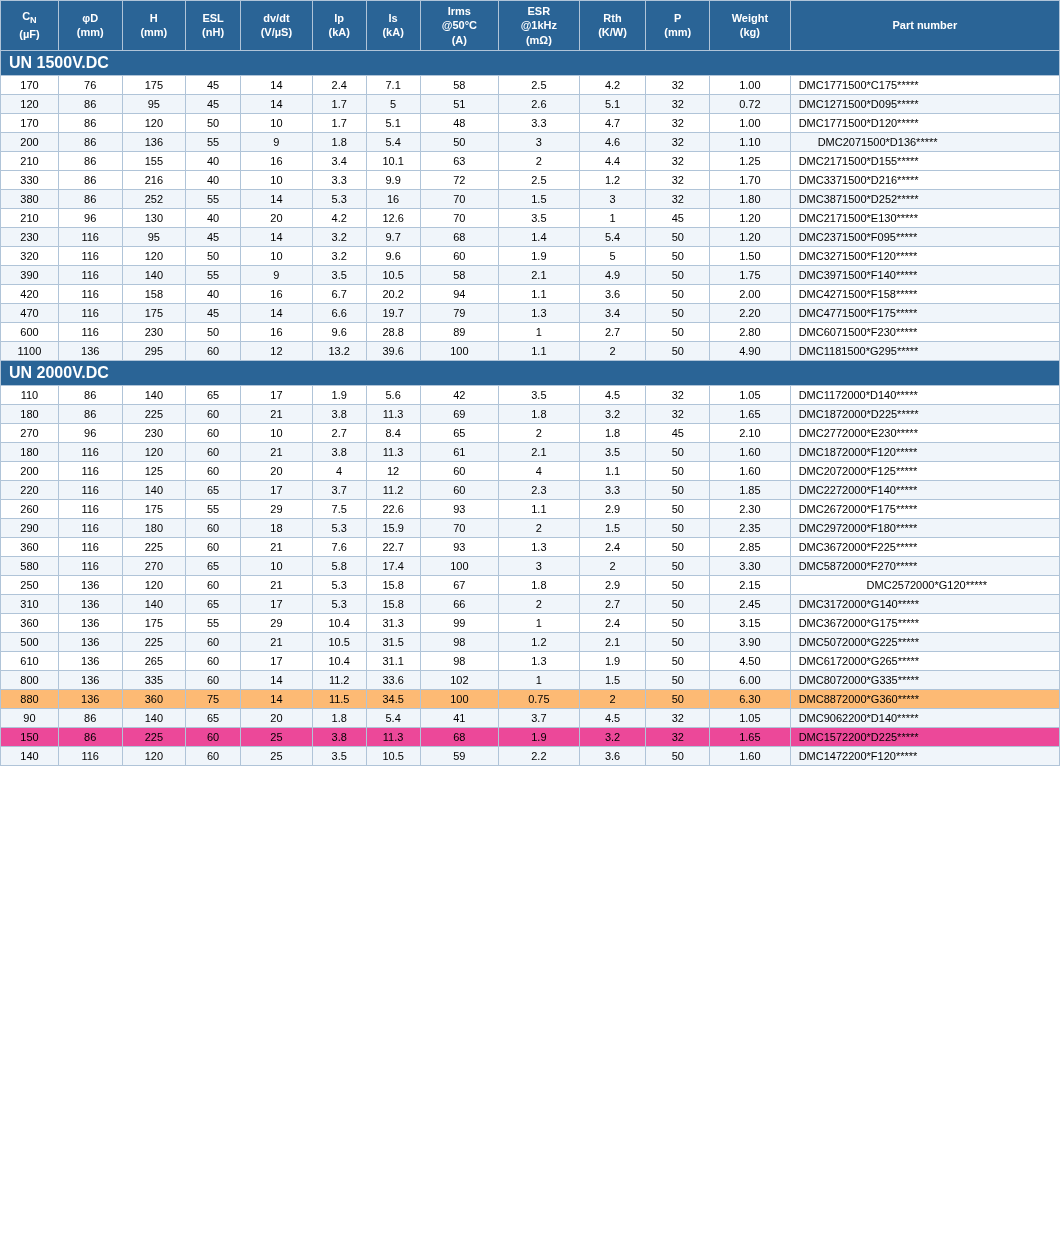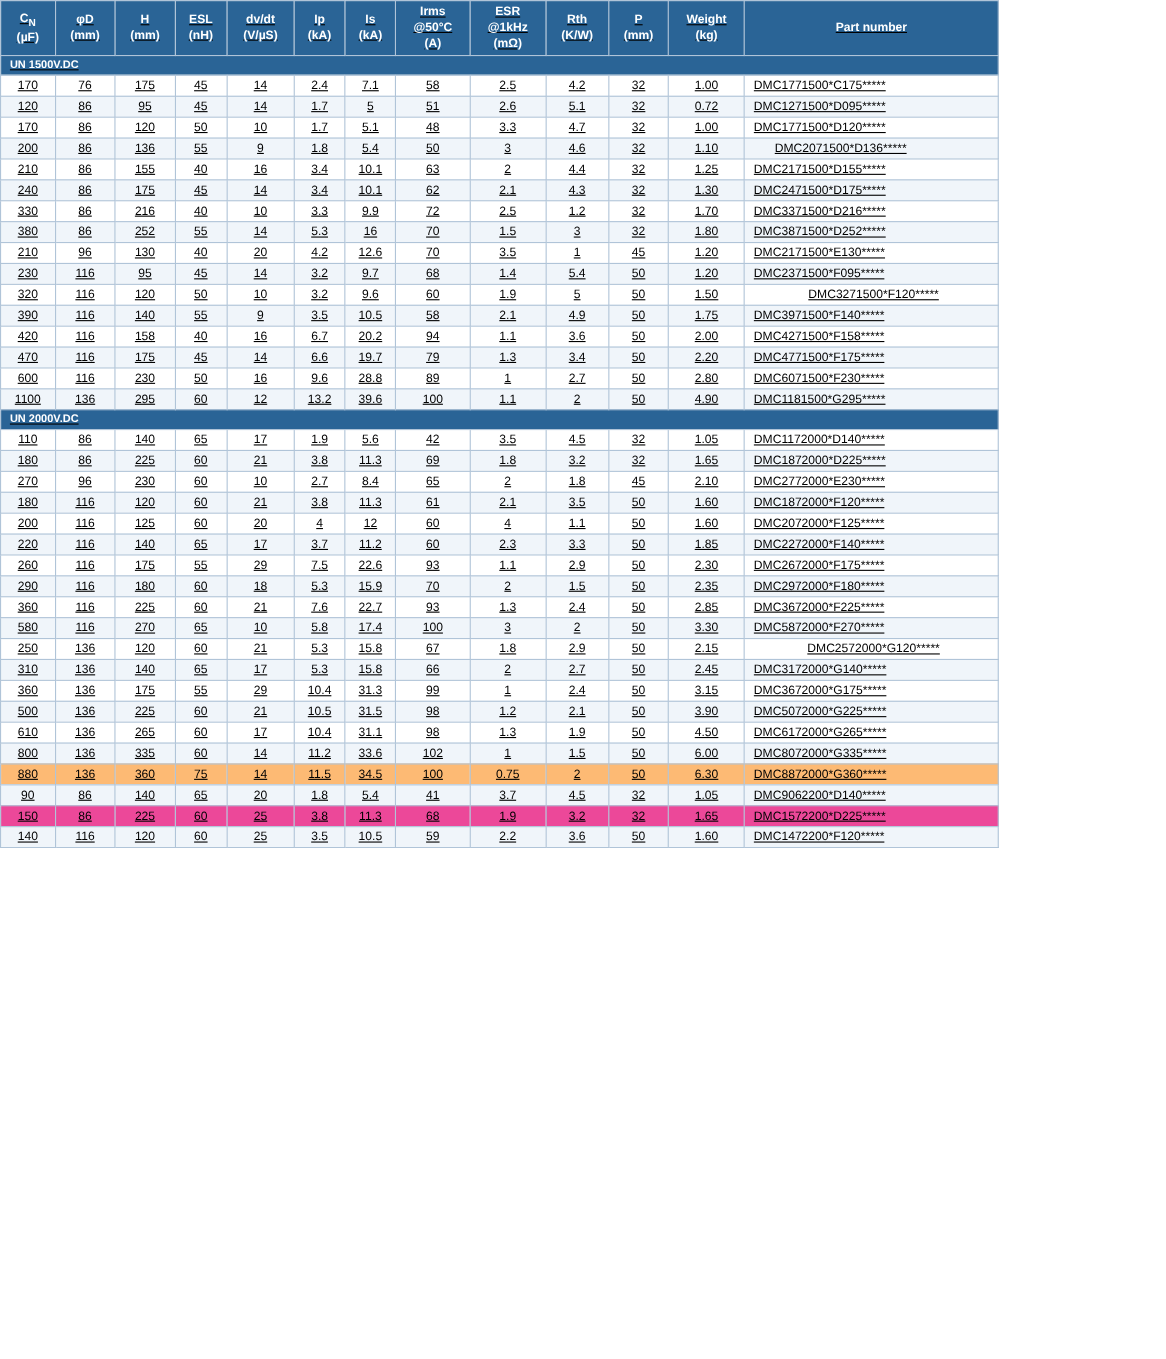--- a/index.html
+++ b/index.html
@@ -1,34 +1,34 @@
 <!DOCTYPE html>
 <html><head>
   <meta charset="utf-8">
   <style>
     * { margin: 0; padding: 0; box-sizing: border-box; }
     body { font-family: Arial, sans-serif; font-size: 11px; background: #fff; }
-    table { width: 908px; border-collapse: collapse; text-decoration: underline; }
+    table { width: 1060px; border-collapse: collapse; }
     th, td { border: 1px solid #b0c4d8; text-align: center; padding: 3px 4px; }
     thead th {
       background: #2a6496;
       color: #fff;
       font-weight: bold;
       font-size: 11px;
       line-height: 1.3;
     }
     tbody tr:nth-child(even) { background: #f0f5fa; }
     tbody tr:nth-child(odd) { background: #ffffff; }
     .section-header td {
       background: #2a6496;
       color: #fff;
       font-weight: bold;
       text-align: left;
       padding-left: 8px;
-      font-size: 10px;
+      font-size: 16px;
     }
     td.part-number { text-align: left; padding-left: 8px; }
     th.part-number-header { text-align: center; }
   </style>
 </head>
 <body>
 
 <table>
   <thead>
     <tr>
@@ -119,35 +119,20 @@
         <td>16</td>
         <td>3.4</td>
         <td>10.1</td>
         <td>63</td>
         <td>2</td>
         <td>4.4</td>
         <td>32</td>
         <td>1.25</td>
         <td class="part-number" style="text-align: left;">DMC2171500*D155*****</td>
       </tr>
-      <tr style="background: rgb(240, 245, 250);">
-        <td>240</td>
-        <td>86</td>
-        <td>175</td>
-        <td>45</td>
-        <td>14</td>
-        <td>3.4</td>
-        <td>10.1</td>
-        <td>62</td>
-        <td>2.1</td>
-        <td>4.3</td>
-        <td>32</td>
-        <td>1.30</td>
-        <td class="part-number" style="text-align: left;">DMC2471500*D175*****</td>
-      </tr>
       <tr style="background: rgb(255, 255, 255);">
         <td>330</td>
         <td>86</td>
         <td>216</td>
         <td>40</td>
         <td>10</td>
         <td>3.3</td>
         <td>9.9</td>
         <td>72</td>
         <td>2.5</td>
@@ -207,21 +192,21 @@
         <td>120</td>
         <td>50</td>
         <td>10</td>
         <td>3.2</td>
         <td>9.6</td>
         <td>60</td>
         <td>1.9</td>
         <td>5</td>
         <td>50</td>
         <td>1.50</td>
-        <td class="part-number" style="text-align: center; margin-left: 20px;">DMC3271500*F120*****</td>
+        <td class="part-number" style="text-align: left; margin-left: 20px;">DMC3271500*F120*****</td>
       </tr>
       <tr style="background: rgb(240, 245, 250);">
         <td>390</td>
         <td>116</td>
         <td>140</td>
         <td>55</td>
         <td>9</td>
         <td>3.5</td>
         <td>10.5</td>
         <td>58</td>

